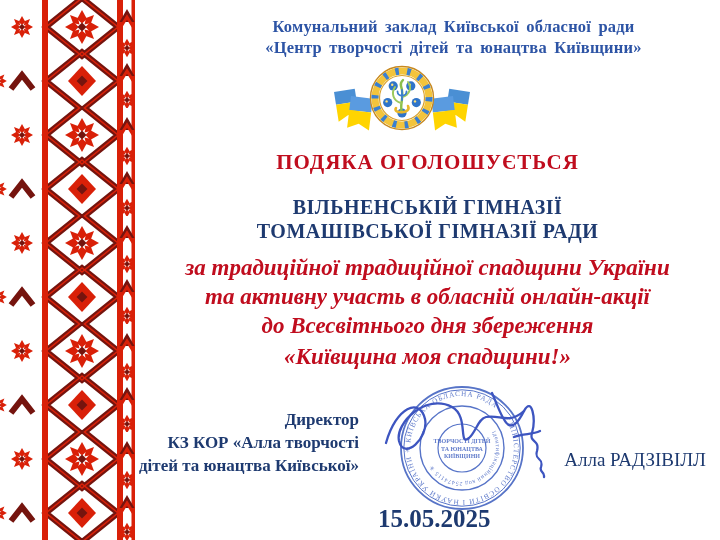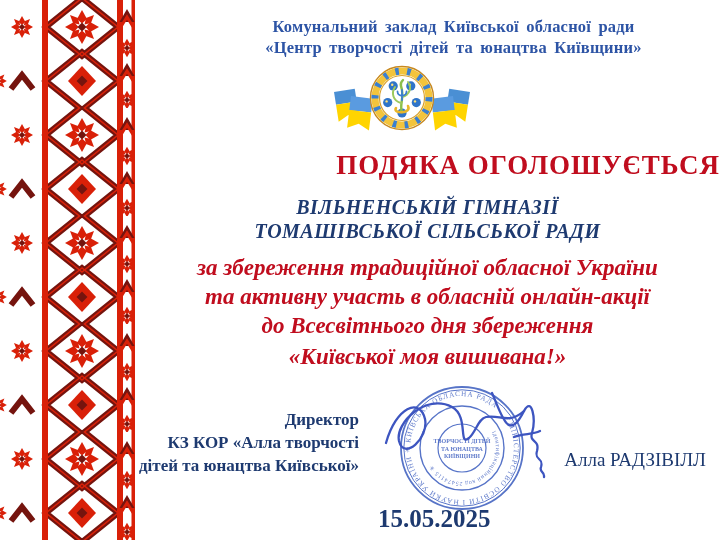--- a/index.html
+++ b/index.html
@@ -7,24 +7,24 @@
     position:relative;width:720px;height:540px;background:#fff;
     font-family:"Liberation Serif", serif;overflow:hidden;margin:0 auto;
   }
   .abs{position:absolute;}
   .ctr{left:135px;width:585px;text-align:center;}
   .org-line{
     top:0;color:var(--header-blue,#2d54a5);font-weight:bold;font-size:16.5px;
     letter-spacing:.2px;word-spacing:3px;margin-left:26px;
   }
   .title-line{
-    color:var(--red,#c00d1e);font-weight:bold;font-size:27px;letter-spacing:1px;text-align:right;
+    color:var(--red,#c00d1e);font-weight:bold;font-size:21px;letter-spacing:1px;
   }
   .recipient-line{
-    color:var(--navy,#1e3a70);font-weight:bold;font-size:20px;letter-spacing:.5px;font-style:italic;
+    color:var(--navy,#1e3a70);font-weight:bold;font-size:20px;letter-spacing:.5px;
   }
   .reason-line{
     color:var(--red,#c00d1e);font-weight:bold;font-style:italic;font-size:23px;
   }
   .signer-block{
     left:139px;top:408px;color:var(--navy,#1e3a70);font-weight:bold;font-size:17px;
     line-height:23px;text-align:right;
   }
   .signer-name{
     right:14px;top:449px;color:var(--navy,#1e3a70);font-weight:normal;font-size:19px;
@@ -156,26 +156,26 @@
       <path d="M71,47 C63,45 61,37 65,31" fill="none" stroke="#9cc95c" stroke-width="2" stroke-linecap="round"></path>
       <path d="M72,41 C80,39 82,31 78,26" fill="none" stroke="#9cc95c" stroke-width="2" stroke-linecap="round"></path>
       <path d="M66,52 C62,58 82,58 78,50" fill="none" stroke="#e8b62a" stroke-width="2.6" stroke-linecap="round"></path>
       <path d="M72,34 v10 M67.5,35.5 c0,5.5 9,5.5 9,0" fill="none" stroke="#3a7fd0" stroke-width="1.8" stroke-linecap="round"></path>
     </svg>
   </div>
 
   <div class="abs ctr title-line" style="top:150px">ПОДЯКА ОГОЛОШУЄТЬСЯ</div>
 
   <div class="abs ctr recipient-line" style="top:196px">ВІЛЬНЕНСЬКІЙ ГІМНАЗІЇ</div>
-  <div class="abs ctr recipient-line" style="top:220px">ТОМАШІВСЬКОЇ СІЛЬСЬКОЇ РАДИ</div>
-
-  <div class="abs ctr reason-line" style="top:255px">за збереження традиційної обласної України</div>
+  <div class="abs ctr recipient-line" style="top:220px">ТОМАШІВСЬКОЇ ГІМНАЗІЇ РАДИ</div>
+
+  <div class="abs ctr reason-line" style="top:255px">за традиційної традиційної спадщини України</div>
   <div class="abs ctr reason-line" style="top:284px">та активну участь в обласній онлайн-акції</div>
   <div class="abs ctr reason-line" style="top:313px">до Всесвітнього дня збереження</div>
-  <div class="abs ctr reason-line" style="top:344px">«Київської моя вишивана!»</div>
+  <div class="abs ctr reason-line" style="top:344px">«Київщина моя спадщини!»</div>
 
   <div class="abs signer-block">
     <div>Директор</div>
     <div>КЗ КОР «Алла творчості</div>
     <div>дітей та юнацтва Київської»</div>
   </div>
 
   <div class="abs stamp-wrap">
     <svg width="200" height="138" viewBox="0 0 200 138">
       <defs>

